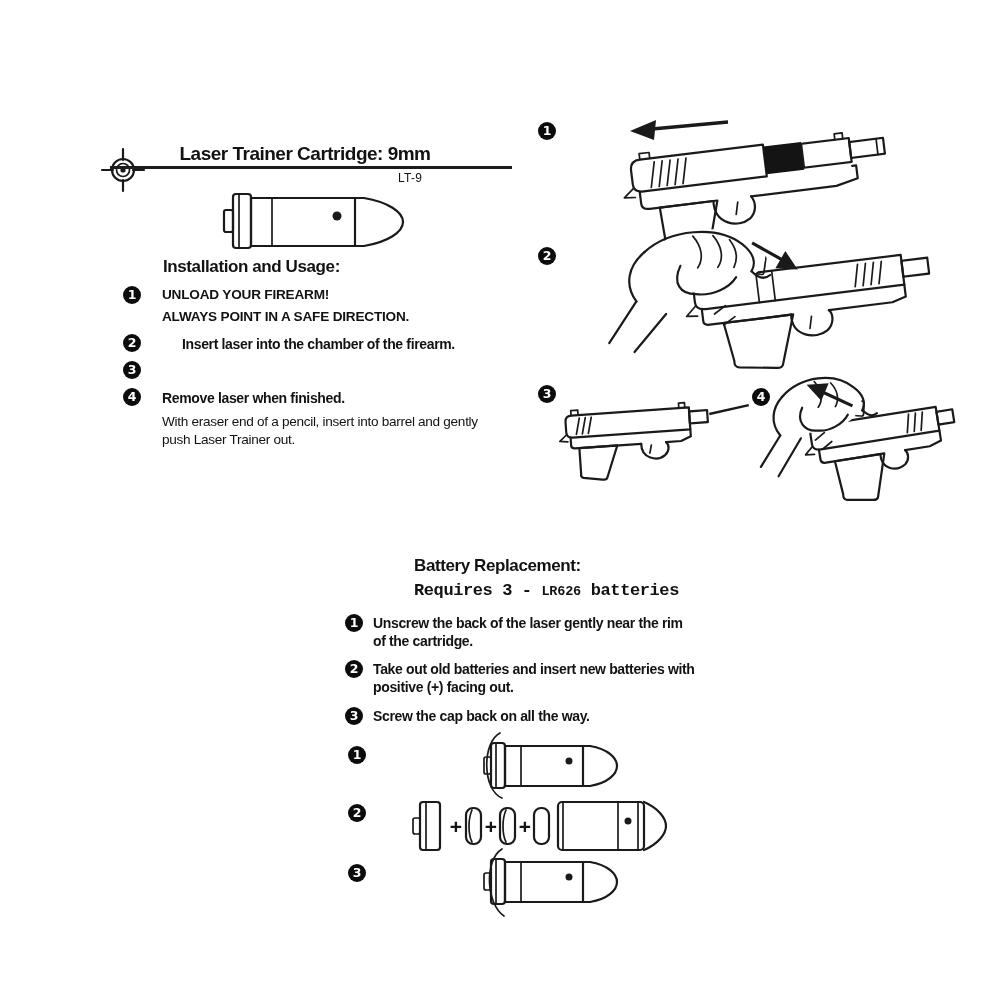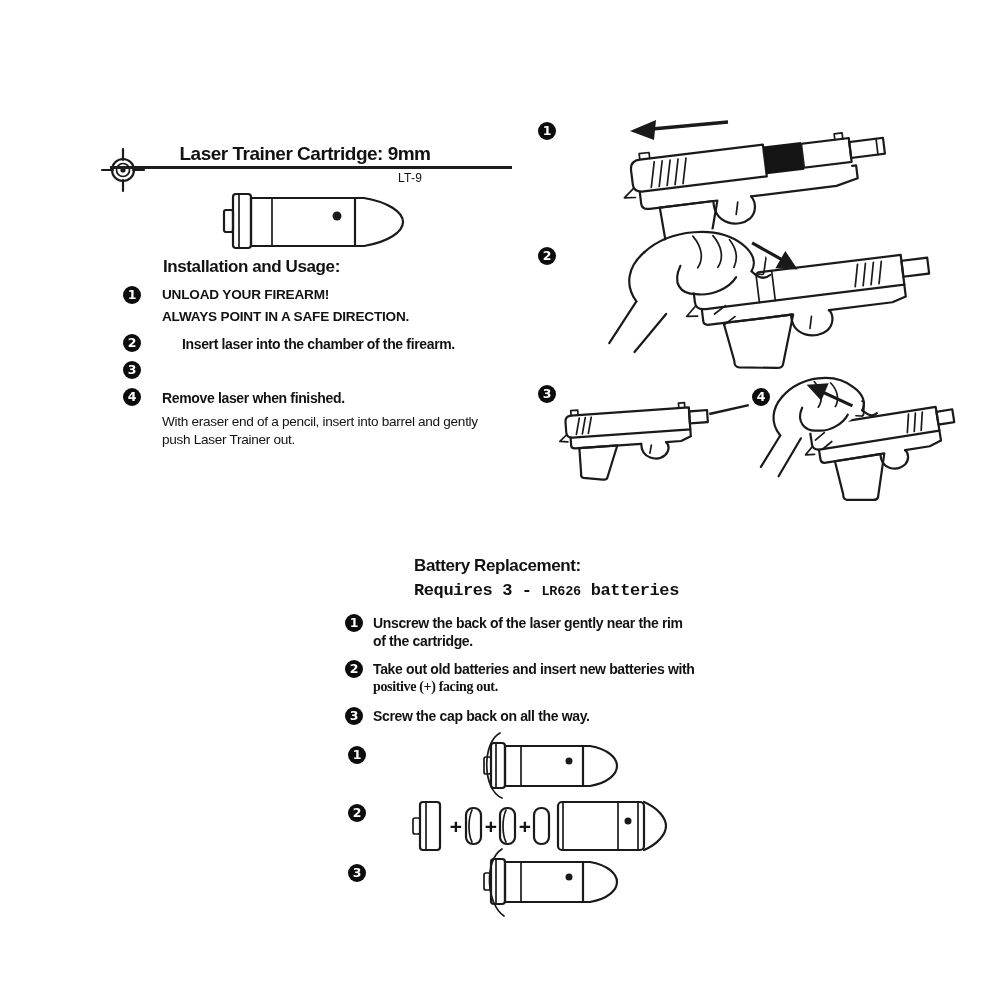--- a/index.html
+++ b/index.html
@@ -195,21 +195,21 @@
   <div class="abs h3" style="left:378px;top:581px;font-family:Liberation Mono, monospace;">
     <span>Requires 3 - </span><span class="bat-type">LR626</span><span> batteries</span>
   </div>
 
   <div class="badge" style="left:345px;top:614px;">1</div>
   <div class="abs step" style="left:373px;top:615px;">Unscrew the back of the laser gently near the rim</div>
   <div class="abs step" style="left:373px;top:633px;">of the cartridge.</div>
 
   <div class="badge" style="left:345px;top:660px;">2</div>
   <div class="abs step" style="left:373px;top:661px;">Take out old batteries and insert new batteries with</div>
-  <div class="abs step" style="left:373px;top:679px;font-family:Liberation Serif, serif;">positive (+) facing out.</div>
+  <div class="abs step" style="left:373px;top:679px;">positive (+) facing out.</div>
 
   <div class="badge" style="left:345px;top:707px;">3</div>
   <div class="abs step" style="left:373px;top:708px;">Screw the cap back on all the way.</div>
 
   <div class="badge" style="left:348px;top:746px;">1</div>
   <svg style="left:470px;top:736px;" width="150" height="64" viewBox="0 0 150 64">
     <rect class="ink-thin" x="14" y="21" width="7" height="17" rx="2"></rect>
     <rect class="ink" x="21" y="7" width="14" height="45" rx="3"></rect>
     <line class="ink-thin" x1="26" y1="8" x2="26" y2="51"></line>
     <rect class="ink" x="35" y="10" width="78" height="40"></rect>

